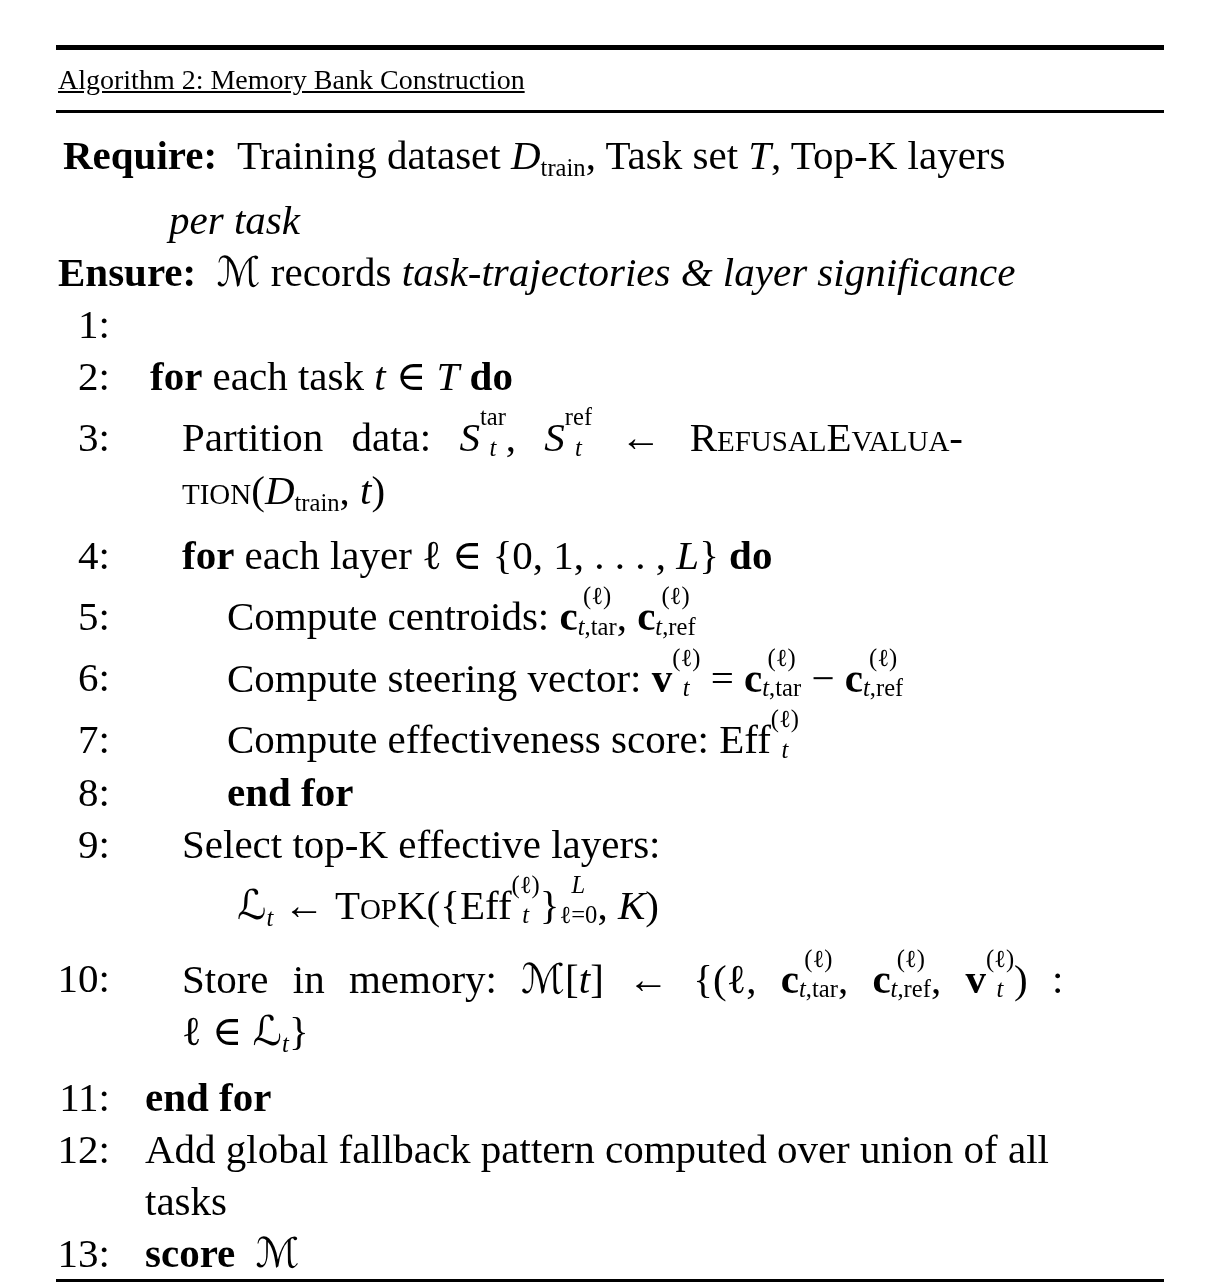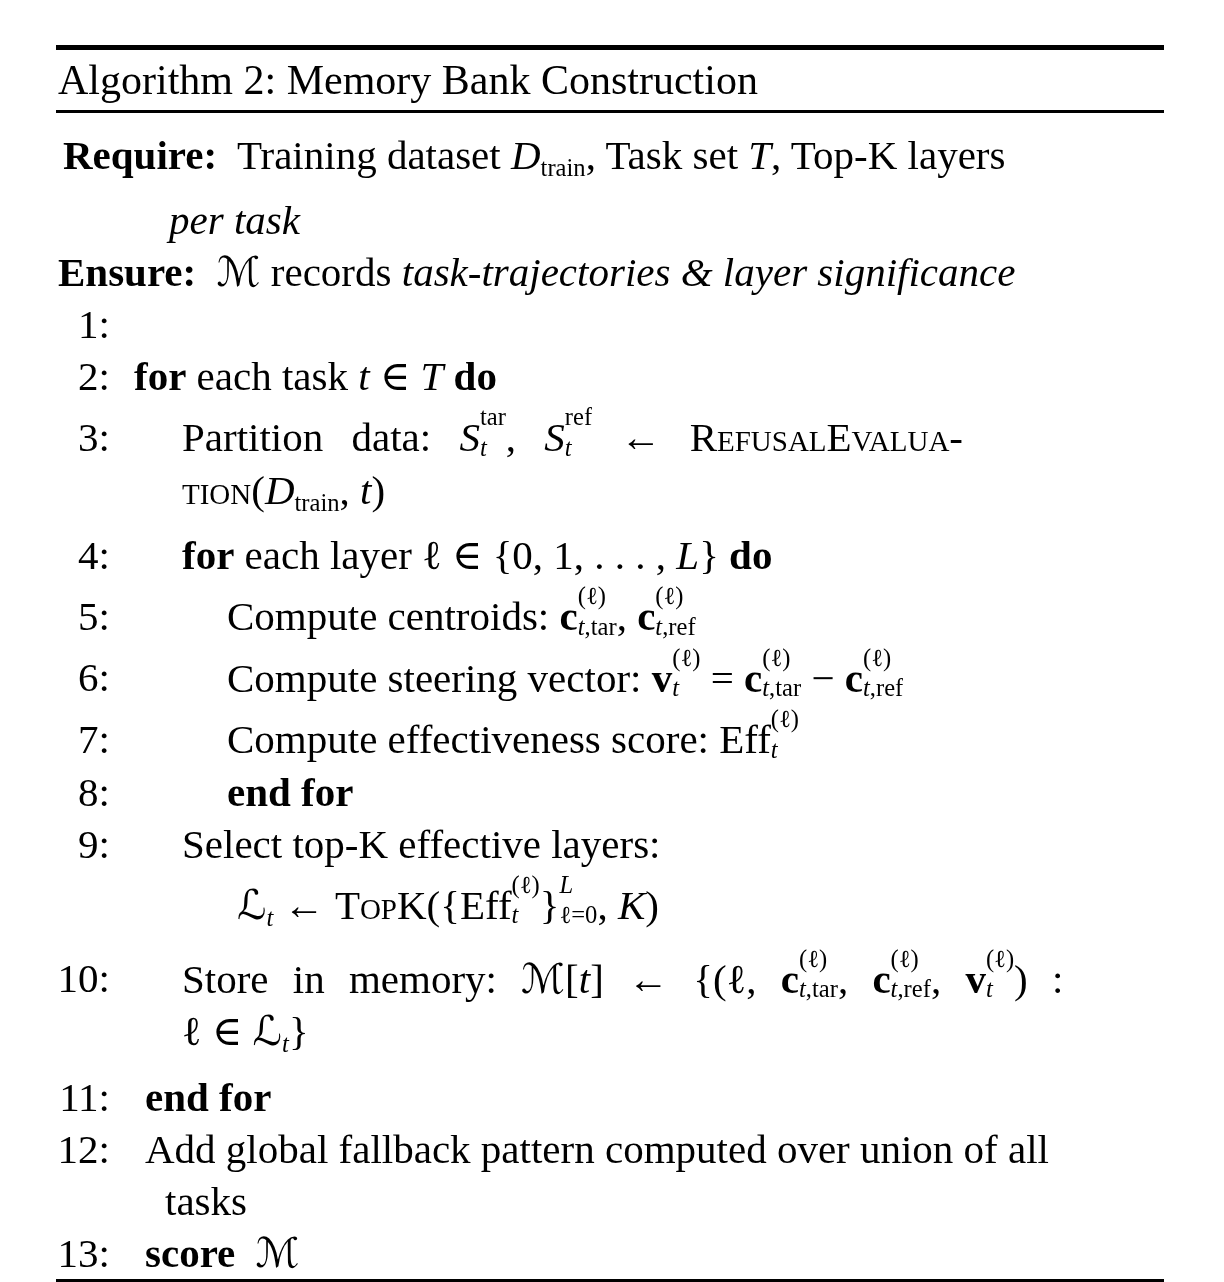--- a/index.html
+++ b/index.html
@@ -6,57 +6,57 @@
   body{
     width:1224px;height:1282px;
     background:#ffffff;color:#000000;
     font-family:"Liberation Serif","DejaVu Serif","DejaVu Sans",serif;
     font-size:41px;
     overflow:hidden;
   }
   .algo{margin:45px 60px 0 56px;width:1108px;}
   .rule-thick{border-top:5px solid #000;height:0;}
   .rule-thin{border-top:3px solid #000;height:0;}
-  .title-row{line-height:56px;padding:2px 0 2px 2px;font-size:42px;white-space:pre;}
+  .title-row{line-height:56px;padding:2px 0 2px 2px;font-size:28px;white-space:pre;text-decoration:underline;}
   .body-block{padding-top:16px;}
   .row{display:flex;align-items:baseline;line-height:52px;white-space:pre;}
   .num{width:54px;flex:none;text-align:right;display:inline-block;}
   .content{display:inline-block;}
   .b{font-weight:bold;}
   .i{font-style:italic;}
   .cal{font-style:italic;}
   .sc{font-variant:small-caps;}
   .stk{display:inline-block;overflow:hidden;vertical-align:-0.52em;
-       font-size:0.6em;line-height:1.25;text-align:left;}
+       font-size:0.6em;line-height:1.25;text-align:center;}
   .stk div{white-space:pre;}
   .sb{font-size:0.6em;vertical-align:-0.3em;}
 </style>
 </head>
 <body>
 
 <div class="algo">
   <div class="rule-thick"></div>
   <div class="title-row">Algorithm 2: Memory Bank Construction</div>
   <div class="rule-thin"></div>
   <div class="body-block" id="algo-lines">
       <div class="row"><span class="content" style="margin-left: 7px;"><span class="b">Require:</span><span>  </span><span>Training dataset </span><span class="cal">D</span><span class="sb"><span>train</span></span><span>, Task set </span><span class="cal">T</span><span>, Top-K layers</span></span></div>
       <div class="row"><span class="content" style="margin-left: 113px; font-style: italic;"><span>per task</span></span></div>
       <div class="row"><span class="content" style="margin-left: 2px; text-align: center;"><span class="b">Ensure:</span><span>  </span><span>ℳ</span><span> records </span><span class="i">task-trajectories &amp; layer significance</span></span></div>
       <div class="row"><span class="num">1:</span></div>
-      <div class="row"><span class="num">2:</span><span class="content" style="margin-left: 24px;"><span class="b">for</span><span> each task </span><span class="i">t</span><span> ∈ </span><span class="cal">T</span><span> </span><span class="b">do</span></span></div>
+      <div class="row"><span class="num">2:</span><span class="content" style="margin-left: 40px;"><span class="b">for</span><span> each task </span><span class="i">t</span><span> ∈ </span><span class="cal">T</span><span> </span><span class="b">do</span></span></div>
       <div class="row"><span class="num">3:</span><span class="content" style="margin-left: 72px; word-spacing: 18px;"><span>Partition data: </span><span class="cal">S</span><span class="stk"><div><span>tar</span></div><div><span class="i">t</span></div></span><span>, </span><span class="cal">S</span><span class="stk"><div><span>ref</span></div><div><span class="i">t</span></div></span><span> ← </span><span class="sc">RefusalEvalua-</span></span></div>
       <div class="row"><span class="num"></span><span class="content" style="margin-left: 72px;"><span class="sc">tion</span><span>(</span><span class="cal">D</span><span class="sb"><span>train</span></span><span>, </span><span class="i">t</span><span>)</span></span></div>
       <div class="row"><span class="num">4:</span><span class="content" style="margin-left: 72px;"><span class="b">for</span><span> each layer </span><span>ℓ ∈ {0, 1, . . . , </span><span class="i">L</span><span>} </span><span class="b">do</span></span></div>
       <div class="row"><span class="num">5:</span><span class="content" style="margin-left: 117px;"><span>Compute centroids: </span><span class="b">c</span><span class="stk"><div><span>(ℓ)</span></div><div><span class="i">t</span><span>,tar</span></div></span><span>, </span><span class="b">c</span><span class="stk"><div><span>(ℓ)</span></div><div><span class="i">t</span><span>,ref</span></div></span></span></div>
       <div class="row"><span class="num">6:</span><span class="content" style="margin-left: 117px;"><span>Compute steering vector: </span><span class="b">v</span><span class="stk"><div><span>(ℓ)</span></div><div><span class="i">t</span></div></span><span> = </span><span class="b">c</span><span class="stk"><div><span>(ℓ)</span></div><div><span class="i">t</span><span>,tar</span></div></span><span> − </span><span class="b">c</span><span class="stk"><div><span>(ℓ)</span></div><div><span class="i">t</span><span>,ref</span></div></span></span></div>
       <div class="row"><span class="num">7:</span><span class="content" style="margin-left: 117px;"><span>Compute effectiveness score: Eff</span><span class="stk"><div><span>(ℓ)</span></div><div><span class="i">t</span></div></span></span></div>
       <div class="row"><span class="num">8:</span><span class="content" style="margin-left: 117px;"><span class="b">end for</span></span></div>
       <div class="row"><span class="num">9:</span><span class="content" style="margin-left: 72px;"><span>Select top-K effective layers:</span></span></div>
       <div class="row"><span class="num"></span><span class="content" style="margin-left: 127px;"><span>ℒ</span><span class="sb"><span class="i">t</span></span><span> ← </span><span class="sc">TopK</span><span>({Eff</span><span class="stk"><div><span>(ℓ)</span></div><div><span class="i">t</span></div></span><span>}</span><span class="stk"><div><span class="i">L</span></div><div><span>ℓ=0</span></div></span><span>, </span><span class="i">K</span><span>)</span></span></div>
       <div class="row"><span class="num">10:</span><span class="content" style="margin-left: 72px; word-spacing: 14px;"><span>Store in memory: </span><span>ℳ</span><span>[</span><span class="i">t</span><span>] ← {(</span><span>ℓ</span><span>, </span><span class="b">c</span><span class="stk"><div><span>(ℓ)</span></div><div><span class="i">t</span><span>,tar</span></div></span><span>, </span><span class="b">c</span><span class="stk"><div><span>(ℓ)</span></div><div><span class="i">t</span><span>,ref</span></div></span><span>, </span><span class="b">v</span><span class="stk"><div><span>(ℓ)</span></div><div><span class="i">t</span></div></span><span>) :</span></span></div>
       <div class="row"><span class="num"></span><span class="content" style="margin-left: 72px;"><span>ℓ ∈ </span><span>ℒ</span><span class="sb"><span class="i">t</span></span><span>}</span></span></div>
       <div class="row"><span class="num">11:</span><span class="content" style="margin-left: 35px;"><span class="b">end for</span></span></div>
       <div class="row"><span class="num">12:</span><span class="content" style="margin-left: 35px;"><span>Add global fallback pattern computed over union of all</span></span></div>
-      <div class="row"><span class="num"></span><span class="content" style="margin-left: 55px;"><span>tasks</span></span></div>
+      <div class="row"><span class="num"></span><span class="content" style="margin-left: 35px;"><span>tasks</span></span></div>
       <div class="row"><span class="num">13:</span><span class="content" style="margin-left: 35px;"><span class="b">score</span><span>  </span><span>ℳ</span></span></div>
     </div>
   <div class="rule-thin"></div>
 </div>
 
 </body></html>

